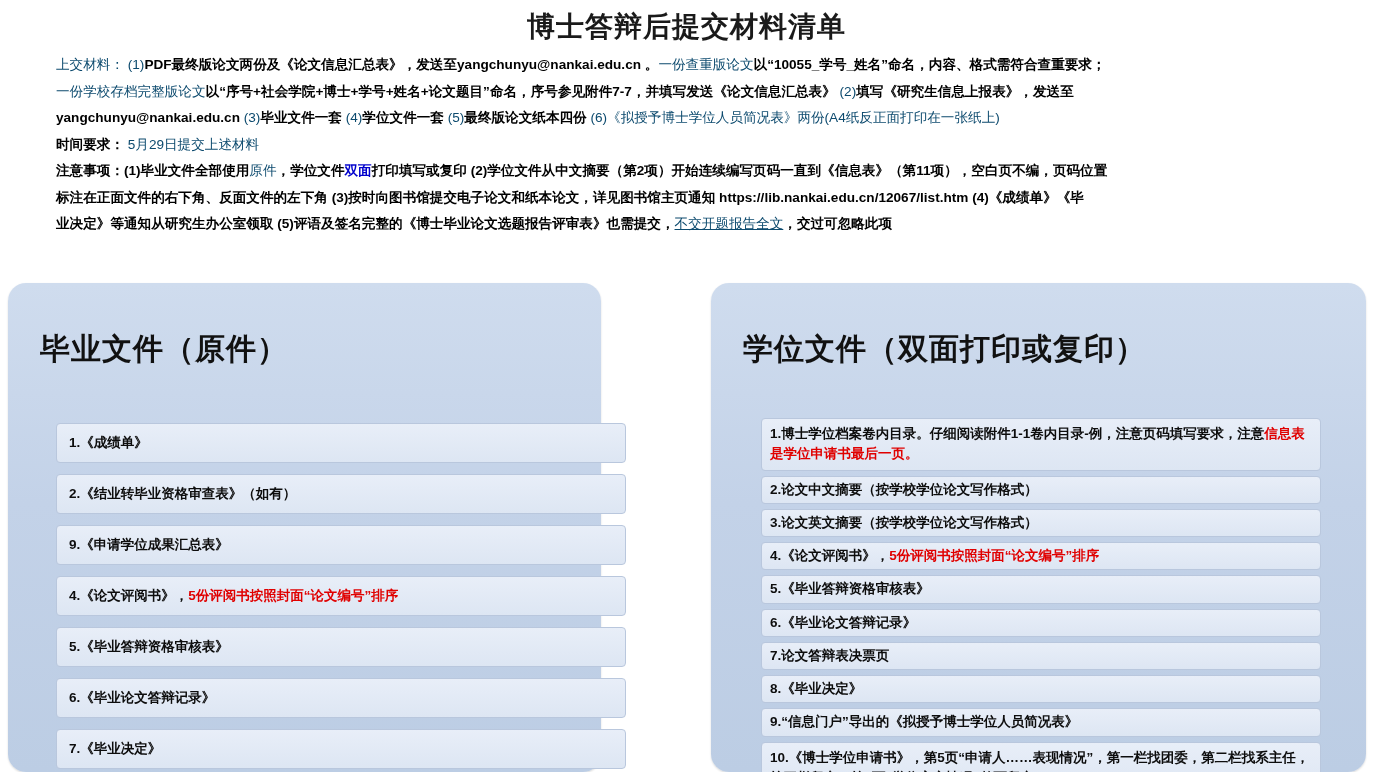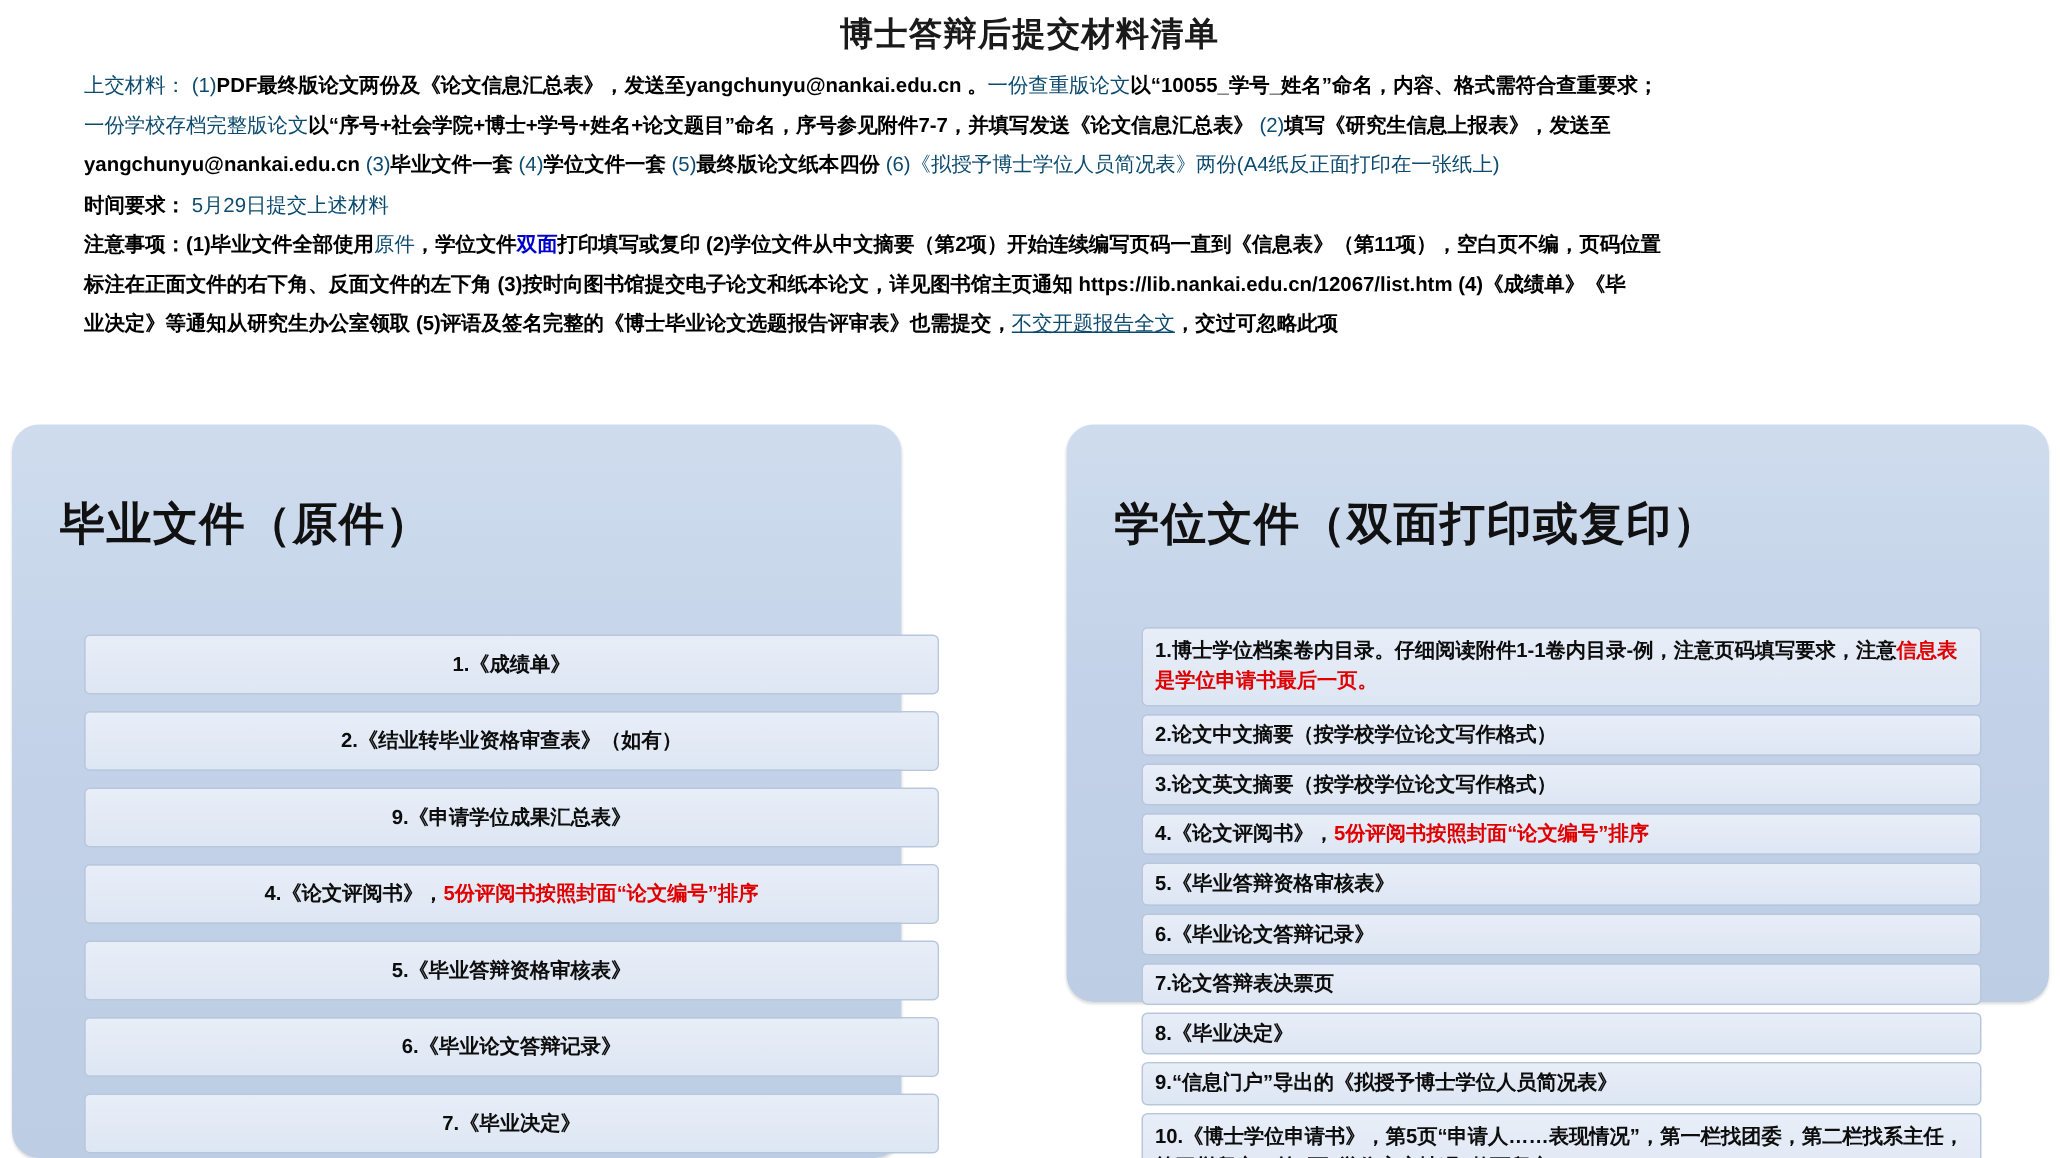--- a/index.html
+++ b/index.html
@@ -11,21 +11,21 @@
     height: 772px;
     background: #ffffff;
     font-family: "Liberation Sans", sans-serif;
     font-size: 13.5px;
     color: #000000;
     overflow: hidden;
     position: relative;
   }
   .page-title {
     text-align: center;
-    font-size: 22px;
+    font-size: 28px;
     font-weight: bold;
     color: #1a1a1a;
     padding-top: 8px;
     letter-spacing: 1px;
   }
   .notes {
     padding: 6px 56px 0 56px;
     line-height: 1.95;
     font-size: 13.6px;
     font-weight: bold;
@@ -56,21 +56,21 @@
   .panel-left {
     left: 8px;
     top: 0;
     width: 593px;
     height: 489px;
   }
   .panel-right {
     left: 711px;
     top: 0;
     width: 655px;
-    height: 385px;
+    height: 489px;
   }
   .panel-heading {
     font-size: 30px;
     font-weight: bold;
     color: #111111;
     padding-left: 32px;
     padding-top: 46px;
     letter-spacing: 1px;
   }
   .items-left {
@@ -93,21 +93,20 @@
     font-size: 13.5px;
     color: #0d0d0d;
     box-sizing: border-box;
   }
   .items-left .item {
     padding: 10px 12px;
     margin-bottom: 11px;
     min-height: 38px;
     display: flex;
     align-items: center;
-    justify-content: center;
   }
   .items-right .item {
     padding: 3px 8px;
     margin-bottom: 5px;
     line-height: 1.5;
   }
   .items-right .item.two-line {
     padding: 5px 8px;
   }
 </style>

